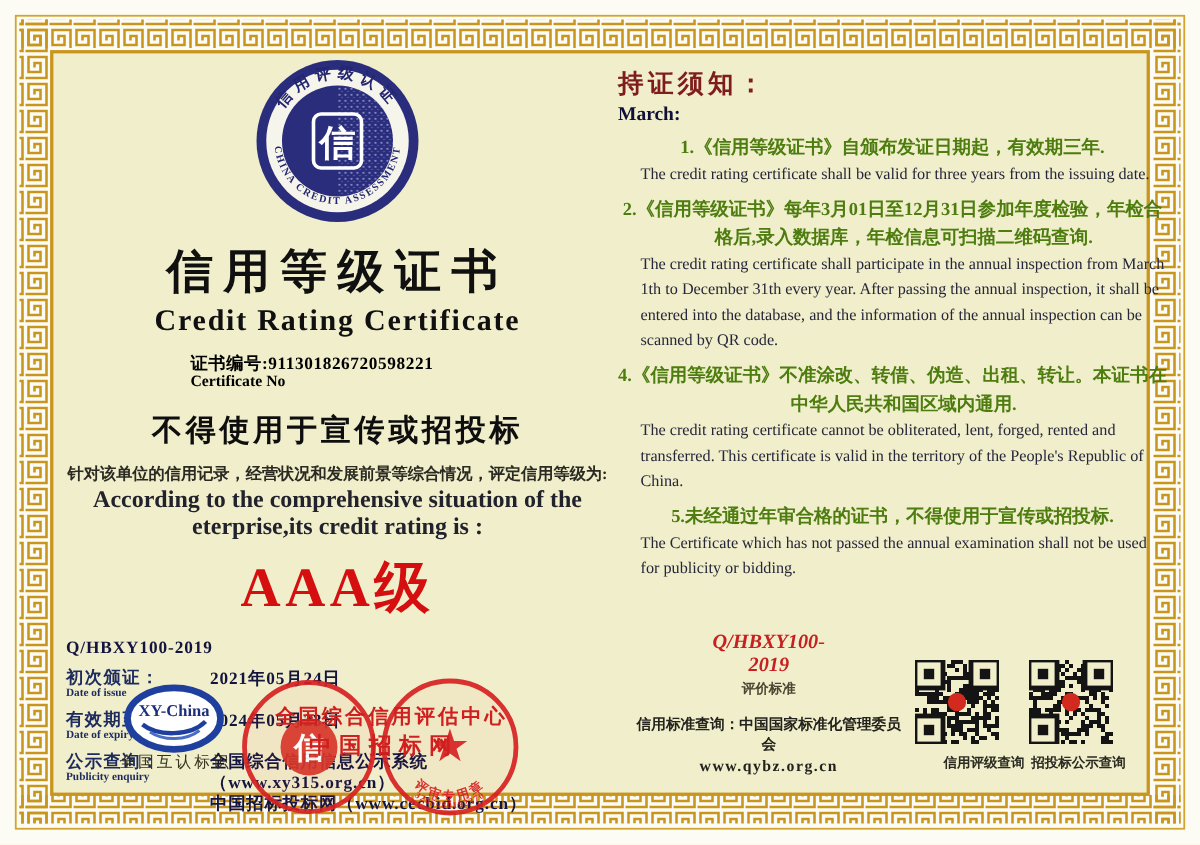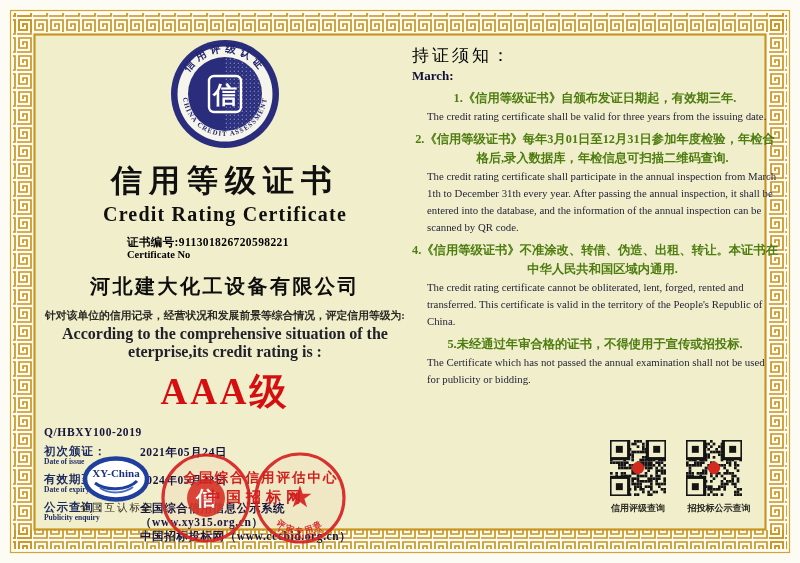--- a/index.html
+++ b/index.html
@@ -22,21 +22,21 @@
   .fields { margin-top:8px; text-align:left; }
   .field-row { display:flex; margin-bottom:6px; }
   .field-label { width:96px; flex:none; }
   .field-label-zh { font-size:11.5px; font-weight:bold; color:#1c2a5e; letter-spacing:1px; }
   .field-label-en { font-size:7.5px; font-weight:bold; color:#1c2a5e; margin-top:-2px; }
   .field-value { font-size:11.5px; font-weight:bold; color:#14143f; letter-spacing:0.6px; padding-top:1px; }
   .field-value div { line-height:14px; }
 
   
   .right-col { position:absolute; left:412px; top:44px; width:366px; color:#15153f; }
-  .notes-title-zh { font-size:17px; font-weight:normal; letter-spacing:3px; color:#000000; }
+  .notes-title-zh { font-size:17px; font-weight:bold; letter-spacing:3px; color:#7f1d1d; }
   .notes-title-en { font-size:13px; font-weight:bold; margin-top:1px; color:#0f0f38; }
   .note-item { margin-top:5px; }
   .note-zh { font-size:12.3px; font-weight:bold; line-height:19px; color:#4d7c0f; padding-left:15px; text-indent:-15px;text-align:center; }
   .note-no { font-weight:bold; }
   .note-en { font-size:10.8px; line-height:17px; color:#26263a; padding-left:15px; }
 
   
   .abs { position:absolute; }
   .xy-label { left:60px; top:501px; width:114px; text-align:center; font-size:10.5px; font-weight:normal;
               letter-spacing:2px; color:#33301e; }
@@ -100,21 +100,21 @@
     <div class="title-zh">信用等级证书</div>
     <div class="title-en">Credit Rating Certificate</div>
 
     <div class="certno">
       <div class="certno-line1">
         <span>证书编号:</span><span>911301826720598221</span>
       </div>
       <div class="certno-line2">Certificate  No</div>
     </div>
 
-    <div class="company">河北建大化工设备有限公司</div>
+    <div class="company">不得使用于宣传或招投标</div>
     <div class="stmt-zh">针对该单位的信用记录，经营状况和发展前景等综合情况，评定信用等级为:</div>
     <div class="stmt-en">According to the comprehensive situation of the eterprise,its credit rating is :</div>
     <div class="rating">AAA级</div>
 
     <div class="fields">
       <div class="field-row">
         <div class="field-value">Q/HBXY100-2019</div>
       </div>
       <div class="field-row">
         <div class="field-label">
@@ -194,20 +194,27 @@
       </text>
       <text font-size="6.2" font-weight="bold" fill="#d62222" letter-spacing="0.8">
         <textPath href="#sealArc2" startOffset="50%" text-anchor="middle">3205080192370</textPath>
       </text>
     </svg>
   </div>
 
   <div class="abs overlay1">全国综合信用评估中心</div>
   <div class="abs overlay2">中国招标网</div>
 
+  <div class="abs std">
+    <div class="std-no">Q/HBXY100-</div>
+    <div class="std-no">2019</div>
+    <div class="std-label">评价标准</div>
+    <div class="std-query">信用标准查询：中国国家标准化管理委员会</div>
+    <div class="std-url">www.qybz.org.cn</div>
+  </div>
 
   <div class="abs qr-box qr" style="left:610px; top:440px;"><svg viewBox="0 0 21 21" width="56" height="56">
         <rect x="9" y="0" width="1" height="1" fill="#141414"></rect>
         <rect x="10" y="0" width="1" height="1" fill="#141414"></rect>
         <rect x="11" y="0" width="1" height="1" fill="#141414"></rect>
         <rect x="8" y="1" width="1" height="1" fill="#141414"></rect>
         <rect x="9" y="1" width="1" height="1" fill="#141414"></rect>
         <rect x="12" y="1" width="1" height="1" fill="#141414"></rect>
         <rect x="10" y="2" width="1" height="1" fill="#141414"></rect>
         <rect x="12" y="2" width="1" height="1" fill="#141414"></rect>
@@ -511,16 +518,16 @@
         <rect x="19" y="20" width="1" height="1" fill="#141414"></rect>
         <rect x="20" y="20" width="1" height="1" fill="#141414"></rect>
         <rect x="0" y="0" width="7" height="7" fill="none" stroke="#141414" stroke-width="1.2"></rect>
         <rect x="2.2" y="2.2" width="2.6" height="2.6" fill="#141414"></rect>
         <rect x="14" y="0" width="7" height="7" fill="none" stroke="#141414" stroke-width="1.2"></rect>
         <rect x="16.2" y="2.2" width="2.6" height="2.6" fill="#141414"></rect>
         <rect x="0" y="14" width="7" height="7" fill="none" stroke="#141414" stroke-width="1.2"></rect>
         <rect x="2.2" y="16.2" width="2.6" height="2.6" fill="#141414"></rect>
         <circle cx="10.5" cy="10.5" r="2.3" fill="#d22a1e"></circle>
       </svg></div>
-  <div class="abs qr-label" style="left:598px; width:80px;">信用评级查询</div>
+  <div class="abs qr-label" style="left:616px; width:80px;">信用评级查询</div>
   <div class="abs qr-label" style="left:676px; width:86px;">招投标公示查询</div>
 
 </div>
 
 </body></html>

